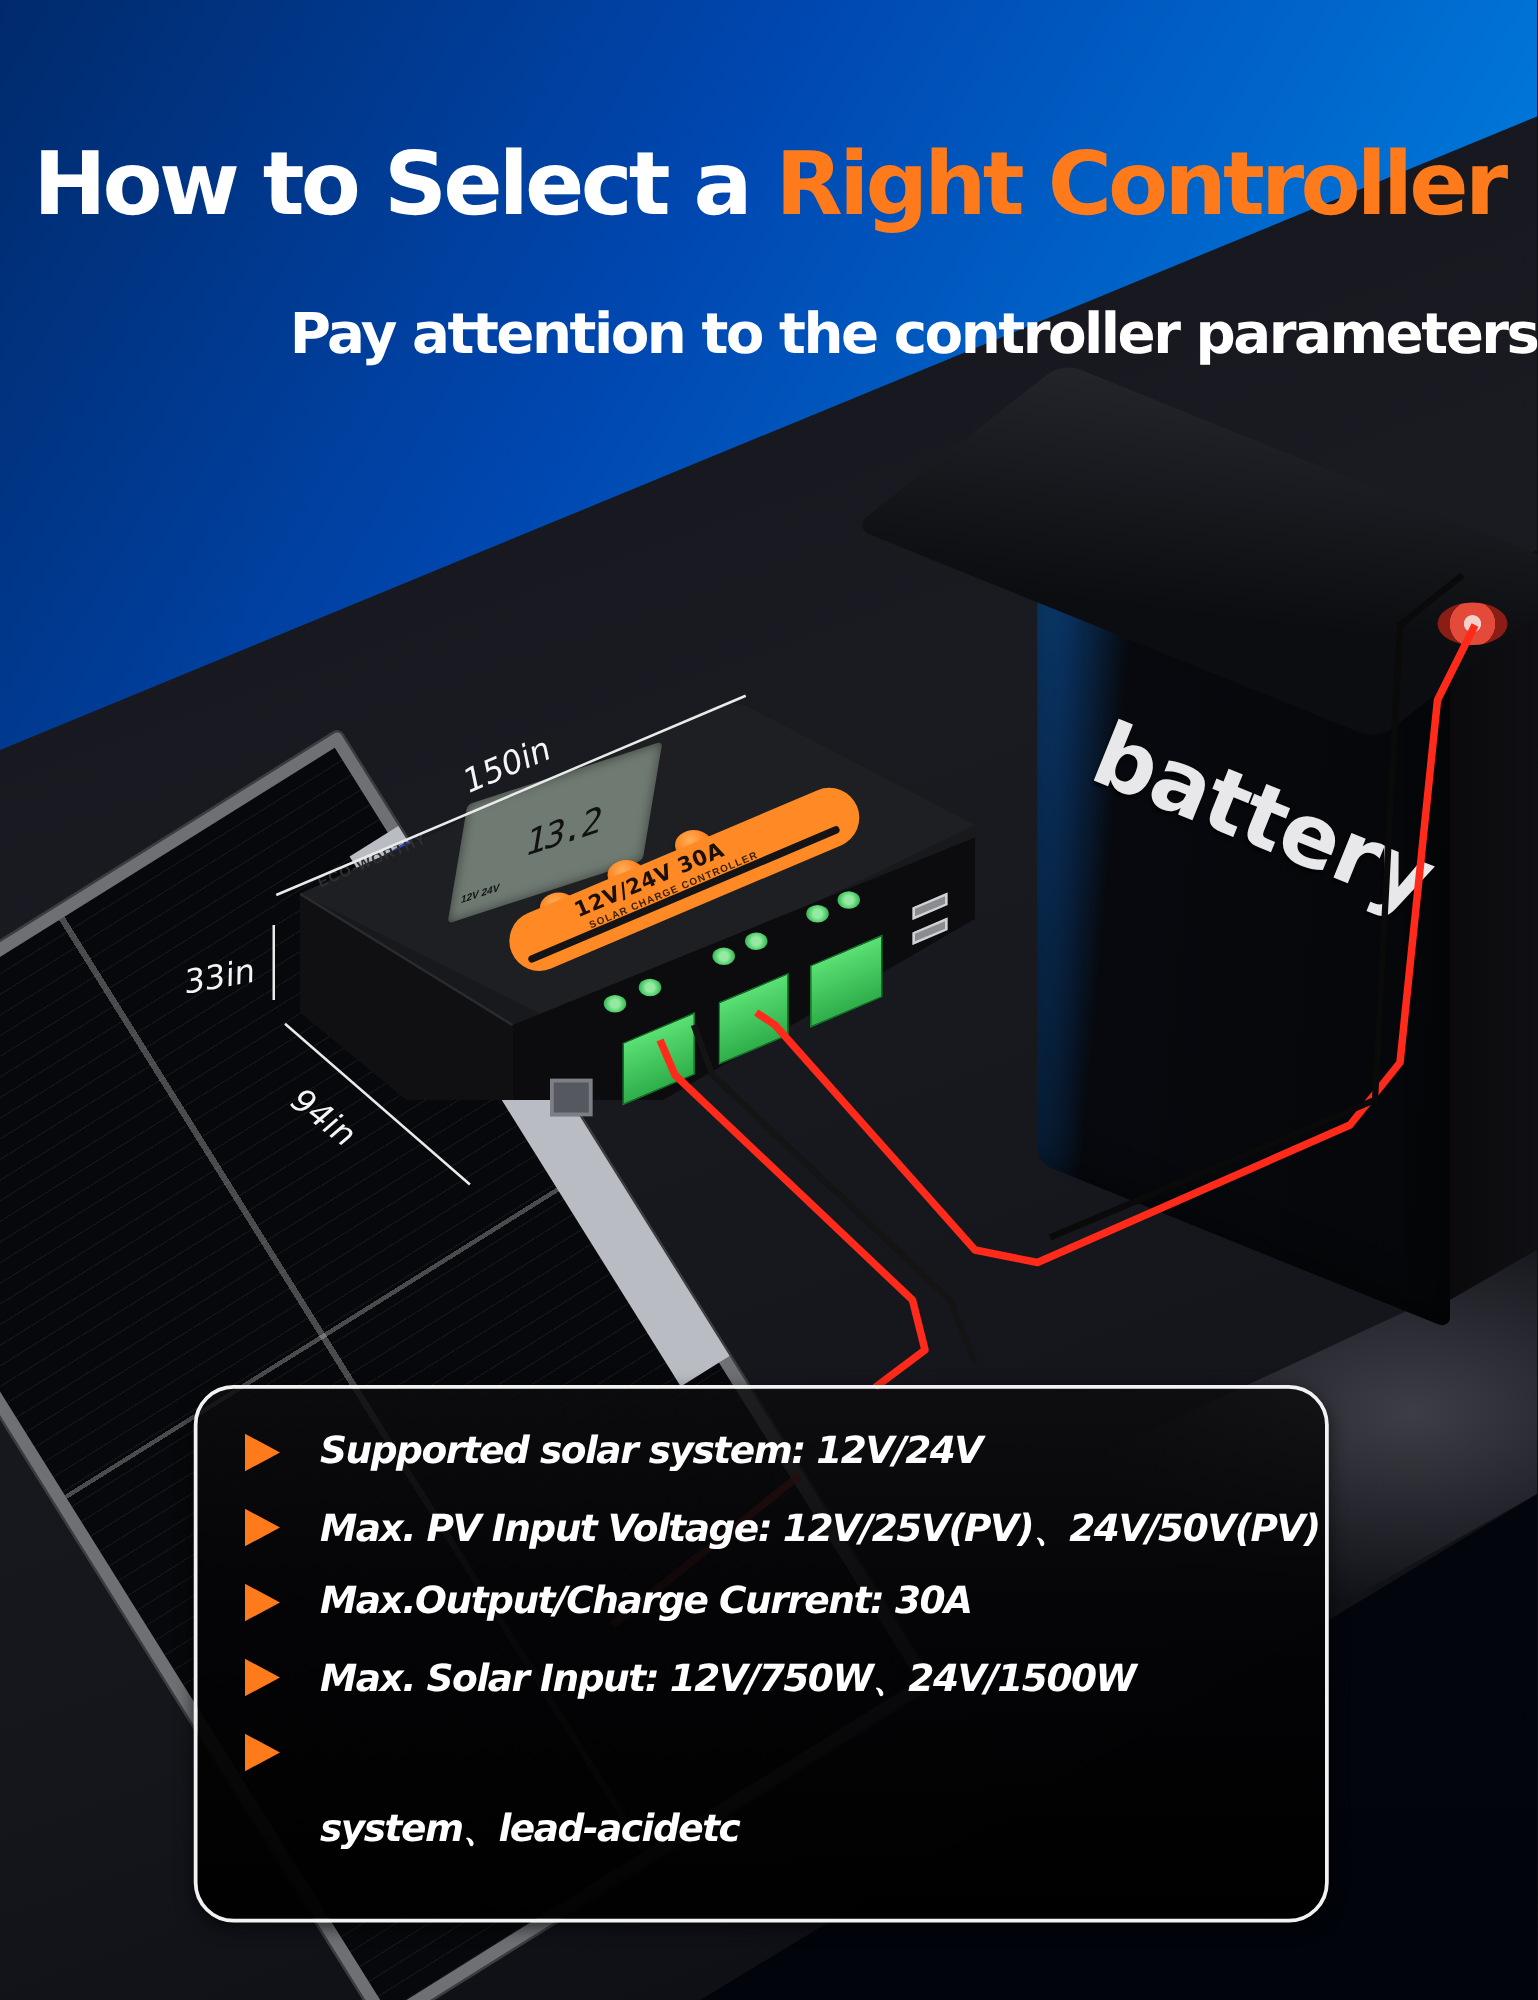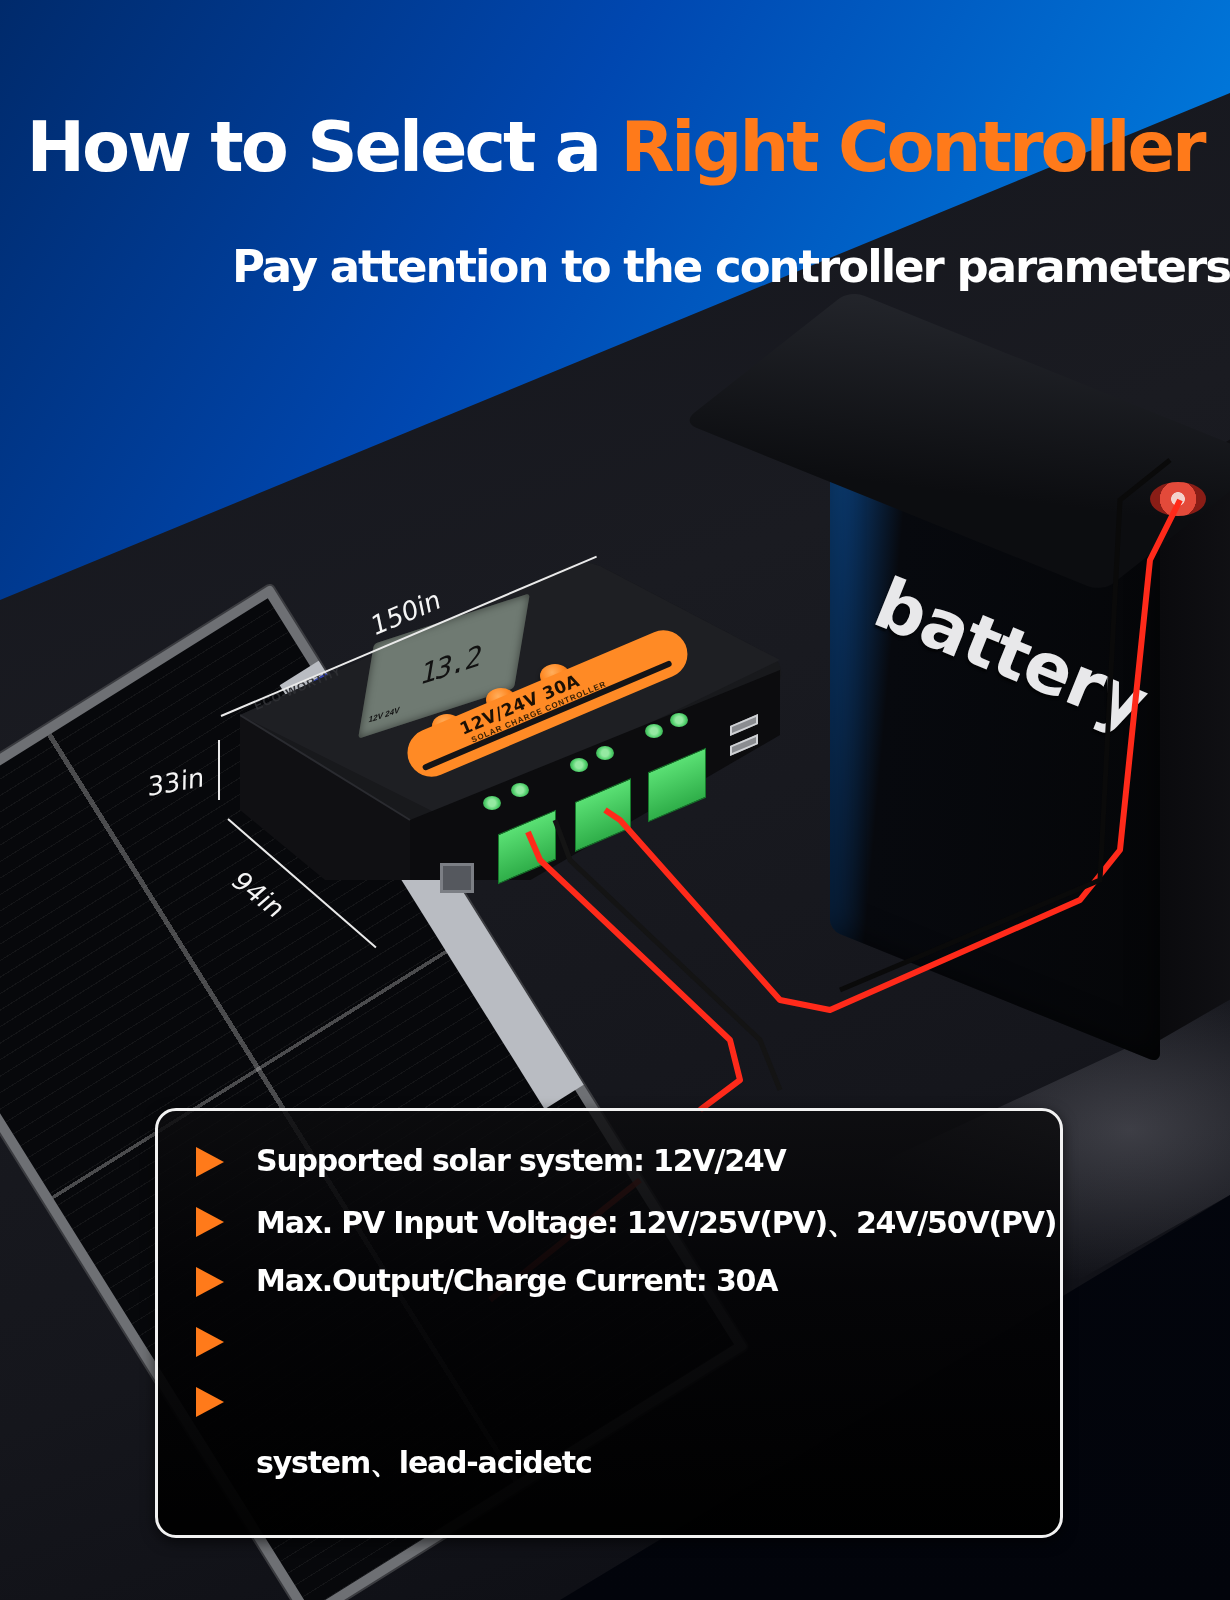--- a/index.html
+++ b/index.html
@@ -151,23 +151,24 @@
   
   .dim-line { position: absolute; background: #eaeaea; transform-origin: left center; }
   .dim-label {
     position: absolute; font-family: "DejaVu Sans", sans-serif; font-style: italic; font-size: 26px;
     color: #f5f5f5; white-space: nowrap; transform-origin: left center; letter-spacing: 0px;
   }
 
   
   .spec-box {
     position: absolute; left: 155px; top: 1108px; width: 908px; height: 430px;
-    border: 3px solid #f2f2f2; border-radius: 21px;
+    border: 3px solid #f2f2f2; border-radius: 32px;
     background: linear-gradient(180deg, rgba(12,12,14,0.82) 0%, rgba(4,4,6,0.93) 40%, rgba(0,0,0,0.97) 100%);
     box-shadow: 0 4px 14px rgba(0,0,0,0.6);
+    font-style: italic;
   }
   .spec-list { position: absolute; left: 0; top: 0; width: 100%; list-style: none; }
   .spec-item { position: absolute; left: 0; height: 58px; width: 100%; }
   .spec-bullet {
     position: absolute; left: 38px; top: 16px; width: 0; height: 0;
     border-top: 15px solid transparent; border-bottom: 15px solid transparent;
     border-left: 28px solid #ff7a1a;
   }
   .spec-text {
     position: absolute; left: 98px; top: 12px; font-family: "DejaVu Sans", sans-serif; font-weight: bold;
@@ -277,20 +278,21 @@
       <li class="spec-item" style="top:80px;text-align:right;">
         <span class="spec-bullet"></span>
         <span class="spec-text">Max. PV Input Voltage: 12V/25V(PV)、24V/50V(PV)</span>
       </li>
       <li class="spec-item" style="top:140px;text-align:right;">
         <span class="spec-bullet"></span>
         <span class="spec-text">Max.Output/Charge Current: 30A</span>
       </li>
       <li class="spec-item" style="top:200px;">
         <span class="spec-bullet"></span>
+        <span class="spec-text">Max. Solar Input: 12V/750W、24V/1500W</span>
       </li>
       <li class="spec-item" style="top:260px;">
         <span class="spec-bullet"></span>
       </li>
       <li class="spec-item" style="top:320px;">
         <span class="spec-text">system、lead-acidetc</span>
       </li>
     </ul>
   </div>
 

